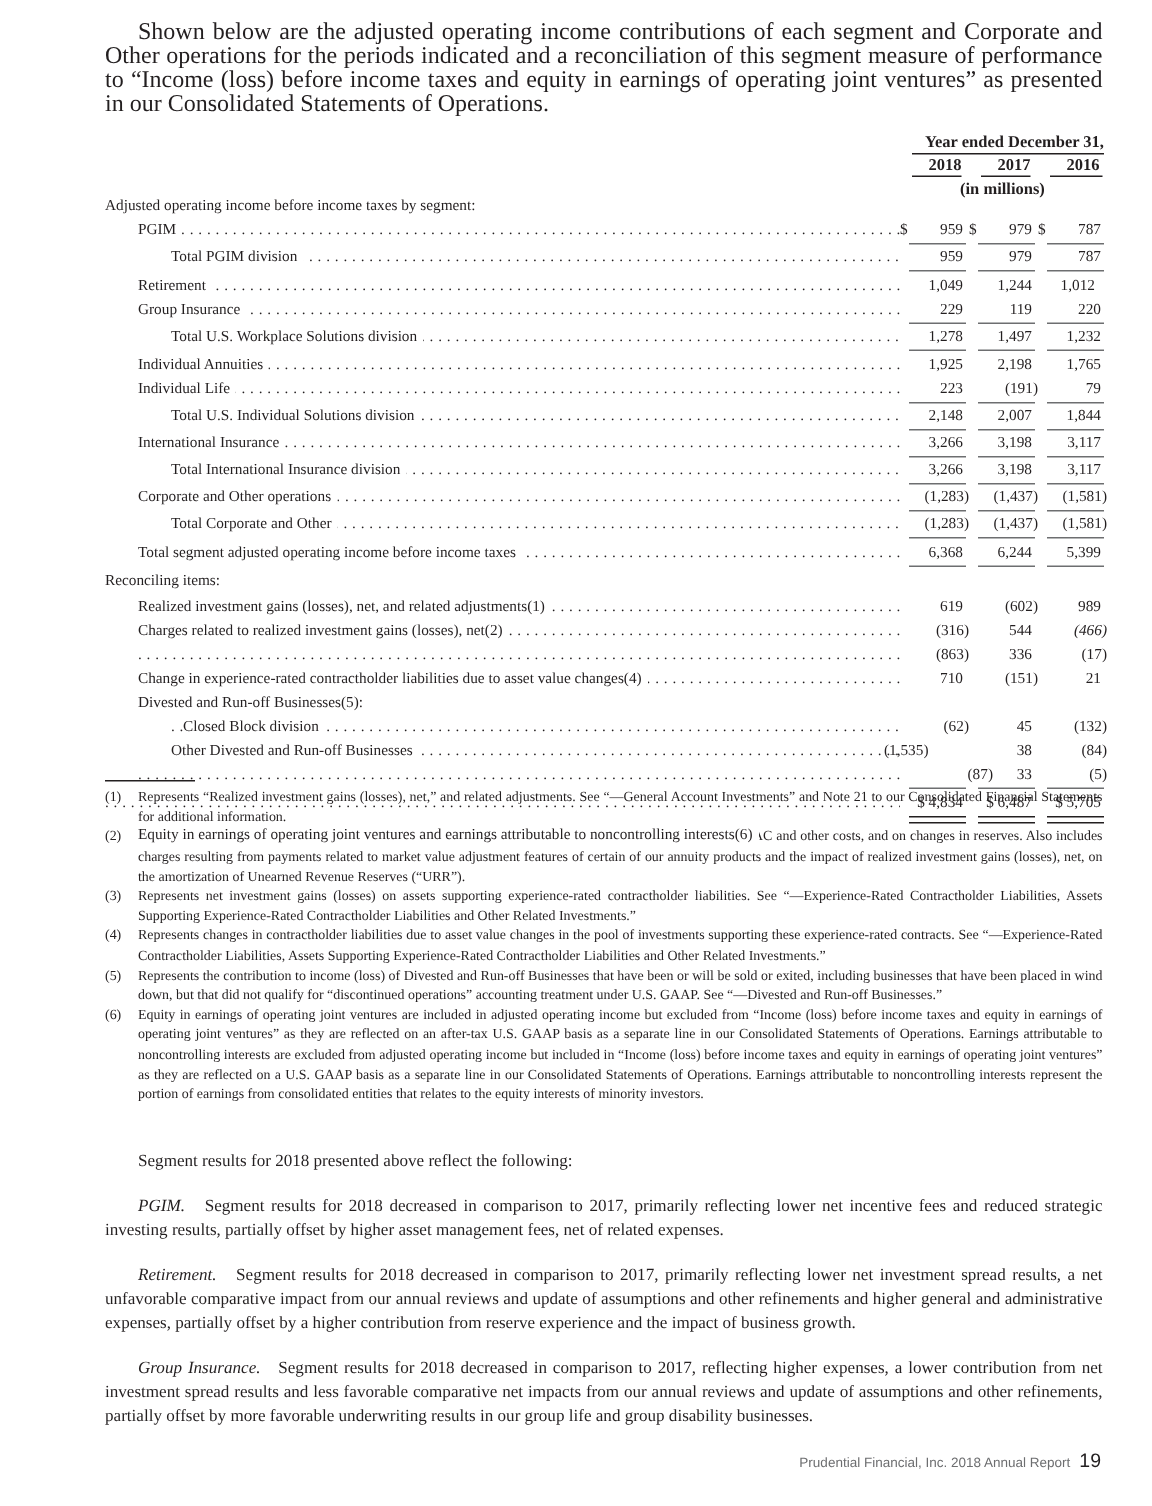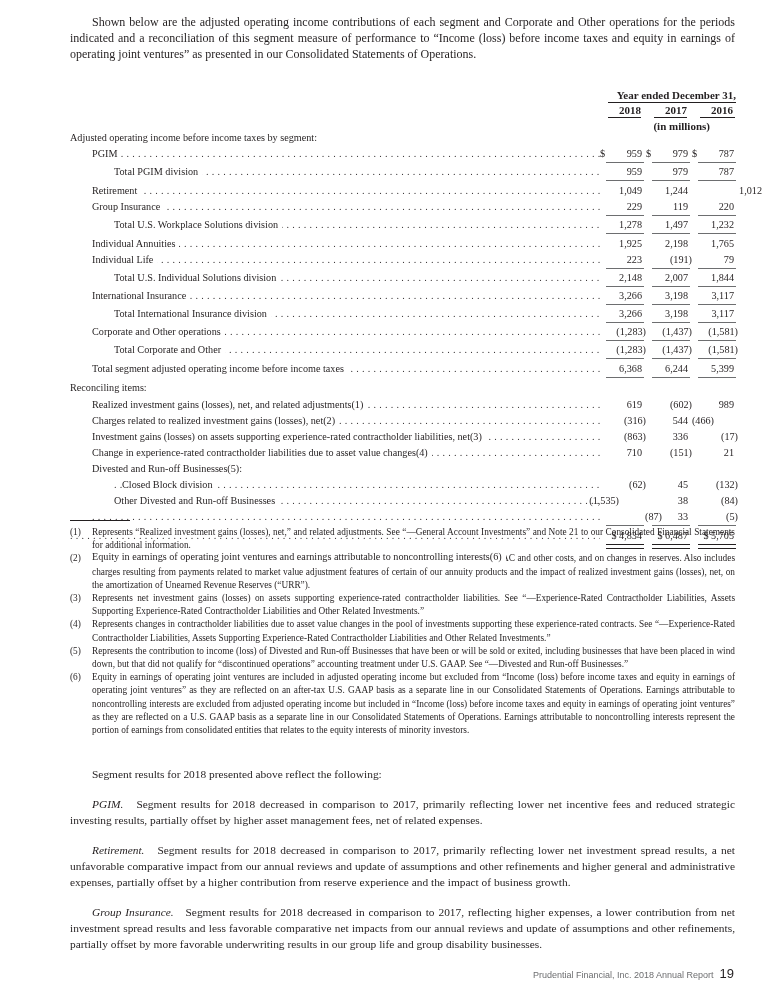--- a/index.html
+++ b/index.html
@@ -1,22 +1,22 @@
 <!DOCTYPE html>
 <html><head>
 <meta charset="utf-8">
 <style>
   html, body { margin: 0; padding: 0; background: #ffffff; }
   body { width: 768px; height: 1004px; position: relative; overflow: hidden;
          font-family: "Liberation Serif", serif; color: #231f20; }
-  .intro { position: absolute; left: 70px; top: 14px; width: 665px; font-size: 12px; line-height: 16px; text-align: justify; text-indent: 22px; margin: 0; }
+  .intro { position: absolute; left: 70px; top: 14px; width: 665px; font-size: 16px; line-height: 16px; text-align: justify; text-indent: 22px; margin: 0; }
   .hdr-year { position: absolute; top: 89px; left: 608px; width: 128px; text-align: right; font-weight: bold; font-size: 11px; }
   .hdr-rule { position: absolute; height: 1px; background: #231f20; }
   .col-hdr { position: absolute; top: 104px; font-weight: bold; font-size: 11px; text-align: right; width: 38px; }
-  .in-millions { position: absolute; top: 120px; left: 640px; width: 70px; text-align: right; font-weight: bold; font-size: 11px; }
+  .in-millions { position: absolute; top: 120px; left: 640px; width: 70px; text-align: left; font-weight: bold; font-size: 11px; }
   .row { position: absolute; left: 70px; width: 666px; height: 15px; font-size: 10.2px; line-height: 15px; }
   .row .label { position: absolute; top: 0; white-space: nowrap; overflow: hidden; background: #fff; }
   .row .leader { position: absolute; top: 0; height: 15px; overflow: hidden; white-space: nowrap; letter-spacing: 3.2px; color: #231f20; }
   .row .val { position: absolute; top: 0; text-align: right; width: 44px; white-space: nowrap; }
   .row .dollar { position: absolute; top: 0; }
   .rule { position: absolute; height: 1px; background: #6d6e70; width: 38px; }
   .dbl { position: absolute; width: 38px; height: 3px; border-top: 1px solid #231f20; border-bottom: 1px solid #231f20; }
   .fn-rule { position: absolute; left: 70px; top: 520px; width: 60px; height: 1px; background: #231f20; }
   .footnotes { position: absolute; left: 70px; top: 526px; width: 665px; font-size: 9.3px; line-height: 13.2px; }
   .fn { position: relative; padding-left: 22px; text-align: justify; margin: 0; }
@@ -67,21 +67,21 @@
       <span class="val" style="left: 624px; padding-right: 4px; width: 40px;">787</span>
     </div>
     <div class="rule" style="left: 606px; top: 180px;"></div>
     <div class="rule" style="left: 652px; top: 180px;"></div>
     <div class="rule" style="left: 698px; top: 180px;"></div>
     <div class="row" style="top: 183px;">
       <span class="leader" style="left: 22px; width: 508px; z-index: 0;">........................................................................................................................................................................................................</span>
       <span class="label" style="left: 22px; z-index: 1; padding-right: 4px;">Retirement</span>
       <span class="val" style="left: 532px; padding-right: 4px; width: 40px;">1,049</span>
       <span class="val" style="left: 578px; padding-right: 4px; width: 40px;">1,244</span>
-      <span class="val" style="left: 652px; padding-right: 4px; width: 40px; font-family: Liberation Serif, serif;">1,012</span>
+      <span class="val" style="left: 620px; padding-right: 4px; width: 40px; font-family: Liberation Serif, serif;">1,012</span>
     </div>
     <div class="row" style="top: 199px;">
       <span class="leader" style="left: 22px; width: 508px; z-index: 0;">........................................................................................................................................................................................................</span>
       <span class="label" style="left: 22px; z-index: 1; padding-right: 4px;">Group Insurance</span>
       <span class="val" style="left: 532px; padding-right: 4px; width: 40px;">229</span>
       <span class="val" style="left: 578px; padding-right: 4px; width: 40px;">119</span>
       <span class="val" style="left: 624px; padding-right: 4px; width: 40px;">220</span>
     </div>
     <div class="rule" style="left: 606px; top: 215px;"></div>
     <div class="rule" style="left: 652px; top: 215px;"></div>
@@ -181,25 +181,24 @@
       <span class="label" style="left: 22px; z-index: 1; padding-right: 4px;">Realized investment gains (losses), net, and related adjustments(1)</span>
       <span class="val" style="left: 532px; padding-right: 4px; width: 40px;">619</span>
       <span class="val" style="left: 578px;">(602)</span>
       <span class="val" style="left: 624px; padding-right: 4px; width: 40px;">989</span>
     </div>
     <div class="row" style="top: 413px;">
       <span class="leader" style="left: 22px; width: 508px; z-index: 0;">........................................................................................................................................................................................................</span>
       <span class="label" style="left: 22px; z-index: 1; padding-right: 4px;">Charges related to realized investment gains (losses), net(2)</span>
       <span class="val" style="left: 532px;">(316)</span>
       <span class="val" style="left: 578px; padding-right: 4px; width: 40px;">544</span>
-      <span class="val" style="left: 600px;">(466)</span>
+      <span class="val" style="left: 624px; font-style: italic;">(466)</span>
     </div>
     <div class="row" style="top: 429px;">
       <span class="leader" style="left: 22px; width: 508px; z-index: 0;">........................................................................................................................................................................................................</span>
-      <span class="label" style="left: 22px; z-index: 1; padding-right: 4px;">Investment gains (losses) on assets supporting experience-rated contractholder liabilities, net(3)</span>
       <span class="val" style="left: 532px;">(863)</span>
       <span class="val" style="left: 578px; padding-right: 4px; width: 40px;">336</span>
       <span class="val" style="left: 624px;">(17)</span>
     </div>
     <div class="row" style="top: 445px;">
       <span class="leader" style="left: 22px; width: 508px; z-index: 0;">........................................................................................................................................................................................................</span>
       <span class="label" style="left: 22px; z-index: 1; padding-right: 4px;">Change in experience-rated contractholder liabilities due to asset value changes(4)</span>
       <span class="val" style="left: 532px; padding-right: 4px; width: 40px;">710</span>
       <span class="val" style="left: 578px;">(151)</span>
       <span class="val" style="left: 624px; padding-right: 4px; width: 40px;">21</span>

